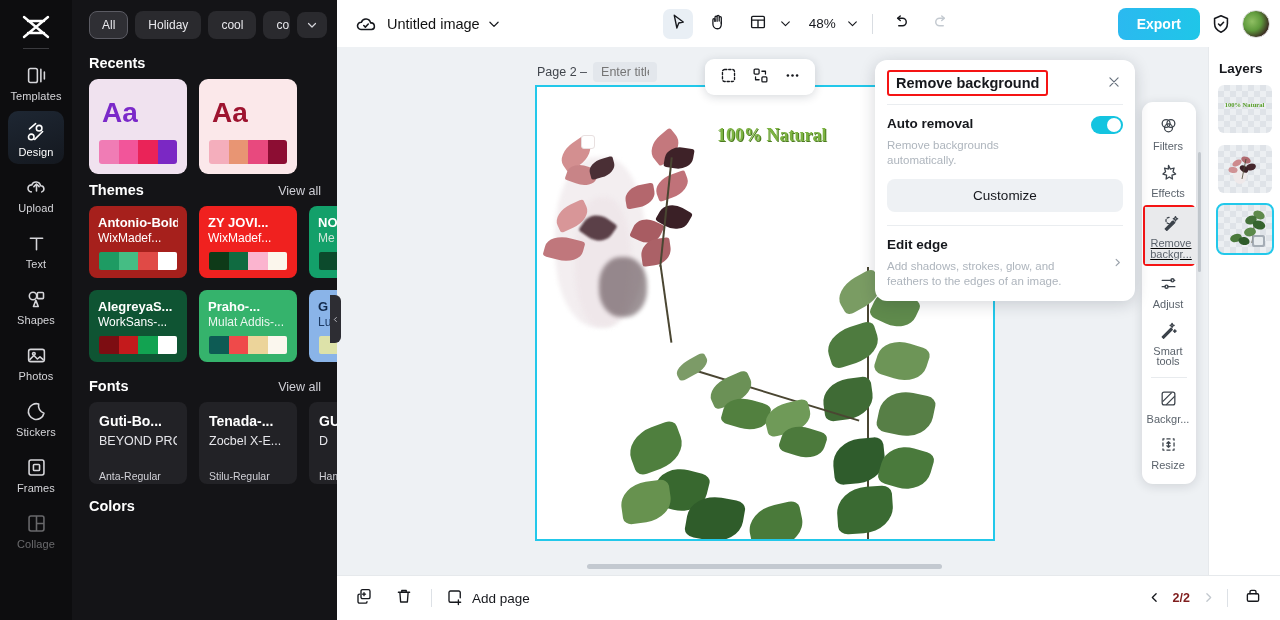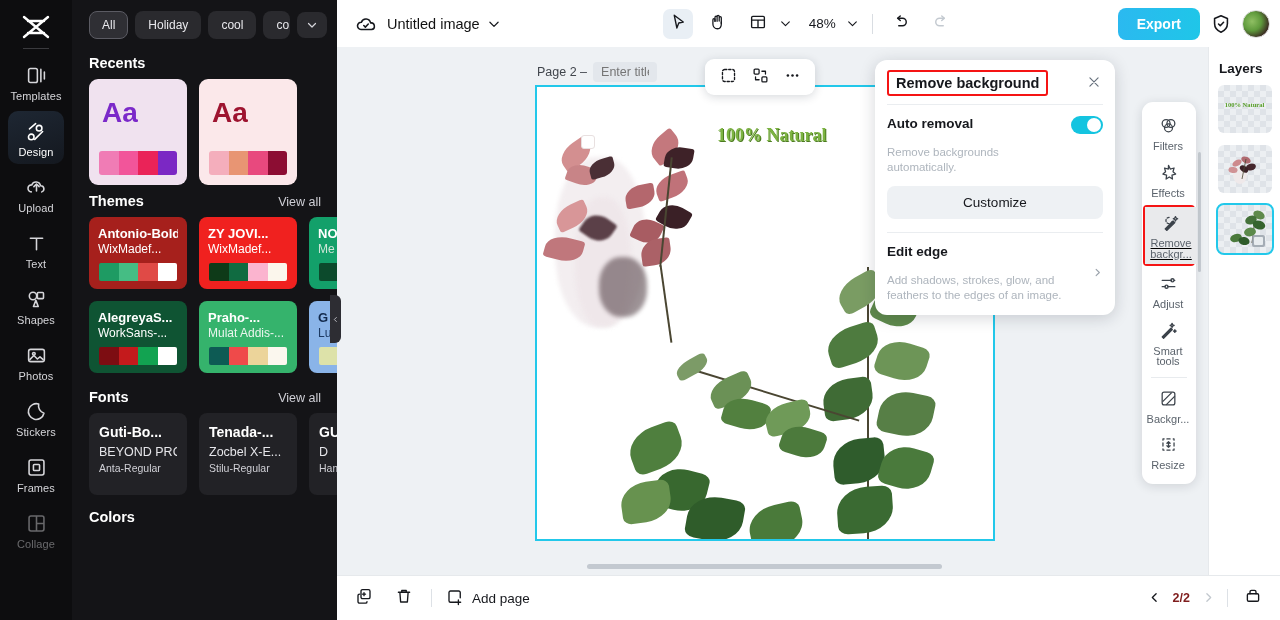--- a/index.html
+++ b/index.html
@@ -45,21 +45,21 @@
   .chip.clipped { max-width: 52px; overflow: hidden; }
   .chip.caret { padding: 6px 8px; display:flex; align-items:center; }
 
   .sec-title { color: #fff; font-size: 14.5px; font-weight: bold; }
   .sec-head { display:flex; align-items:baseline; justify-content:space-between;
      padding: 8px 16px 8px 17px; }
   .viewall { color:#cfcfd6; font-size:12.5px; cursor:pointer; }
 
   .cards-row { display: flex; gap: 12px; padding: 0 0 0 17px; }
   .card-recent {
-    width: 98px; height: 106px; border-radius: 9px; overflow: hidden;
+    width: 98px; height: 95px; border-radius: 9px; overflow: hidden;
     position: relative; flex: 0 0 98px; cursor:pointer;
   }
   .card-recent .aa { position:absolute; left:13px; top:18px; font-size:28px; font-weight:bold; }
   .swatches { position:absolute; left:10px; right:10px; bottom:10px; height: 24px;
     display:flex; border-radius:3px; overflow:hidden; }
   .swatches span { flex:1; }
 
   .card-theme {
     width: 98px; height: 72px; border-radius: 8px; flex: 0 0 98px;
     padding: 9px 9px 0 9px; position: relative; overflow:hidden; cursor:pointer;
@@ -67,21 +67,21 @@
   .card-theme .t1 { font-size: 13px; font-weight: bold; white-space:nowrap; overflow:hidden; line-height: 15px;}
   .card-theme .t2 { font-size: 12px; white-space:nowrap; overflow:hidden; margin-top:1px; line-height:14px;}
   .card-theme .swatches { height: 18px; bottom: 8px; border-radius: 2px; }
 
   .card-font {
     width: 98px; height: 82px; border-radius: 8px; flex: 0 0 98px;
     background:#222226; padding: 11px 10px 0; overflow:hidden; cursor:pointer;
   }
   .card-font .f1 { color:#fff; font-size:14px; font-weight:bold; white-space:nowrap; overflow:hidden;}
   .card-font .f2 { color:#e6e6ea; font-size:12.5px; white-space:nowrap; overflow:hidden; margin-top:5px;}
-  .card-font .f3 { color:#d0d0d6; font-size:10.5px; white-space:nowrap; overflow:hidden; margin-top:3px;}
+  .card-font .f3 { color:#d0d0d6; font-size:10.5px; white-space:nowrap; overflow:hidden; margin-top:22px;}
   .collapse-handle {
     position:absolute; left:330px; top:295px; width:11px; height:48px;
     background:#2d2d33; border-radius: 0 6px 6px 0; color:#c9c9d0;
     display:flex; align-items:center; justify-content:center; font-size:10px;
     cursor:pointer; z-index: 40;
   }
 
   
   .main { flex: 1 1 auto; position: relative; background: #eef1f4; height:620px; }
   .topbar {
@@ -124,32 +124,32 @@
   .float-tb .fb { width:28px;height:28px;border-radius:6px;display:flex;
     align-items:center;justify-content:center;cursor:pointer;color:#16181d;}
 
   .hscroll {
     position:absolute; left:250px; bottom:6px; width:355px; height:5px;
     background:#c3c9d0; border-radius:3px;
   }
 
   
   .rbpanel {
-    position:absolute; left:538px; top:13px; width:240px;
+    position:absolute; left:538px; top:13px; width:260px;
     background:#fff; border-radius:12px; box-shadow:0 3px 16px rgba(20,30,45,.18);
     z-index:30; padding-bottom: 12px;
   }
   .rb-head { display:flex; align-items:center; justify-content:space-between; padding:10px 12px 8px; }
   .rb-title-box { border:2px solid #f51414; border-radius:3px; padding:2px 7px; }
   .rb-title { font-size:14.5px; font-weight:bold; color:#16181d; }
   .rb-x { color:#66707c; font-size:15px; cursor:pointer; padding:0 2px;}
   .rb-hr { height:1px; background:#eaedf0; margin: 0 12px; }
   .rb-body { padding: 11px 12px 0; }
   .rb-sub { font-size:13.5px; font-weight:bold; color:#16181d; }
-  .rb-desc { font-size:11.5px; color:#aeb5bd; line-height:15px; margin-top:14px; max-width:150px;}
+  .rb-desc { font-size:11.5px; color:#aeb5bd; line-height:15px; margin-top:7px; max-width:150px;}
   .toggle { width:32px; height:18px; border-radius:9px; background:#14c4e0; position:relative; cursor:pointer; }
   .toggle::after { content:""; position:absolute; right:2px; top:2px; width:14px;height:14px;
      border-radius:50%; background:#fff; }
   .cust-btn {
     margin-top:11px; background:#eef1f4; border:none; border-radius:8px; width:100%;
     padding:9px 0; font-size:13.5px; color:#16181d; cursor:pointer;
     font-family:"Liberation Sans",sans-serif;
   }
   .rb-row { display:flex; align-items:flex-start; justify-content:space-between; }
   .chev-r { color:#9aa2ab; font-size:13px; align-self:center; }

